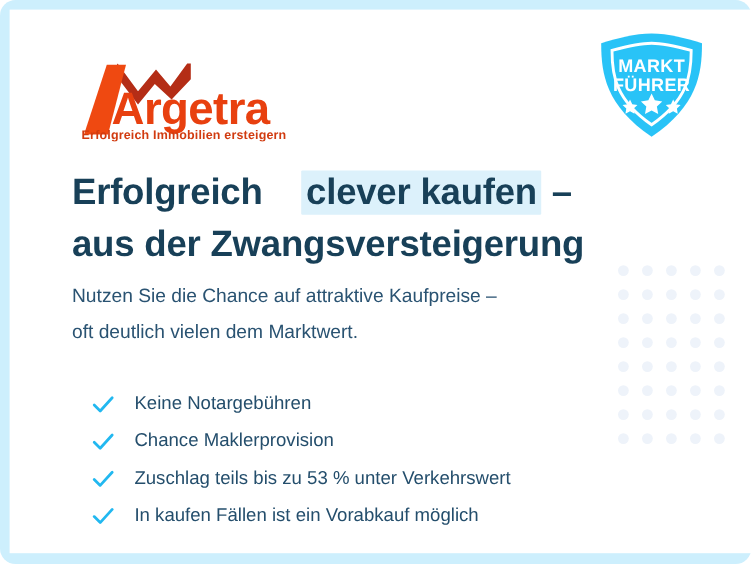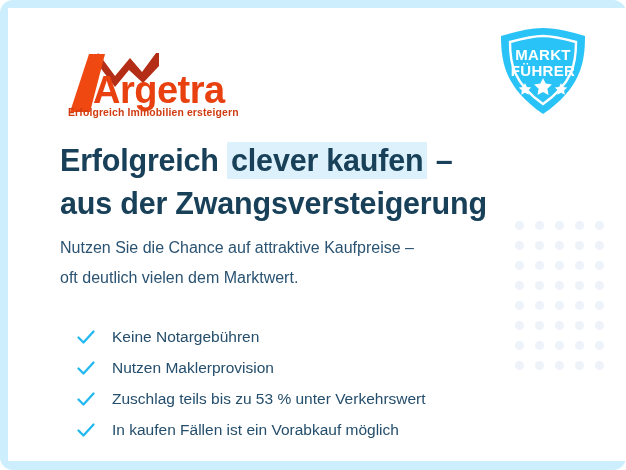--- a/index.html
+++ b/index.html
@@ -84,20 +84,21 @@
     font-weight: bold;
     line-height: 38px;
     color: #184058;
     letter-spacing: -0.2px;
     z-index: 2;
   }
   #headline .hl {
     background: #dcf1fb;
     padding: 1px 4px 2px 4px;
     border-radius: 1px;
+    margin-left: 24px;
   }
   #headline .line2 { display: block; margin-top: 5px; }
 
   
   #subtitle {
     position: absolute;
     left: 52px;
     top: 225px;
     width: 480px;
     font-size: 16px;
@@ -235,21 +236,21 @@
             </svg>
         </span>
         <span class="txt">Keine Notargebühren</span>
       </li>
       <li>
         <span class="check">
           <svg width="20" height="20" viewBox="0 0 20 20">
               <path d="M2.5 10.5 L7.5 15.5 L17.5 4.5" fill="none" stroke="#22b8f0" stroke-width="2.3" stroke-linecap="round" stroke-linejoin="round"></path>
             </svg>
         </span>
-        <span class="txt">Nutzen Maklerprovision</span>
+        <span class="txt">Chance Maklerprovision</span>
       </li>
       <li>
         <span class="check">
           <svg width="20" height="20" viewBox="0 0 20 20">
               <path d="M2.5 10.5 L7.5 15.5 L17.5 4.5" fill="none" stroke="#22b8f0" stroke-width="2.3" stroke-linecap="round" stroke-linejoin="round"></path>
             </svg>
         </span>
         <span class="txt">Zuschlag teils bis zu 53 % unter Verkehrswert</span>
       </li>
       <li>

